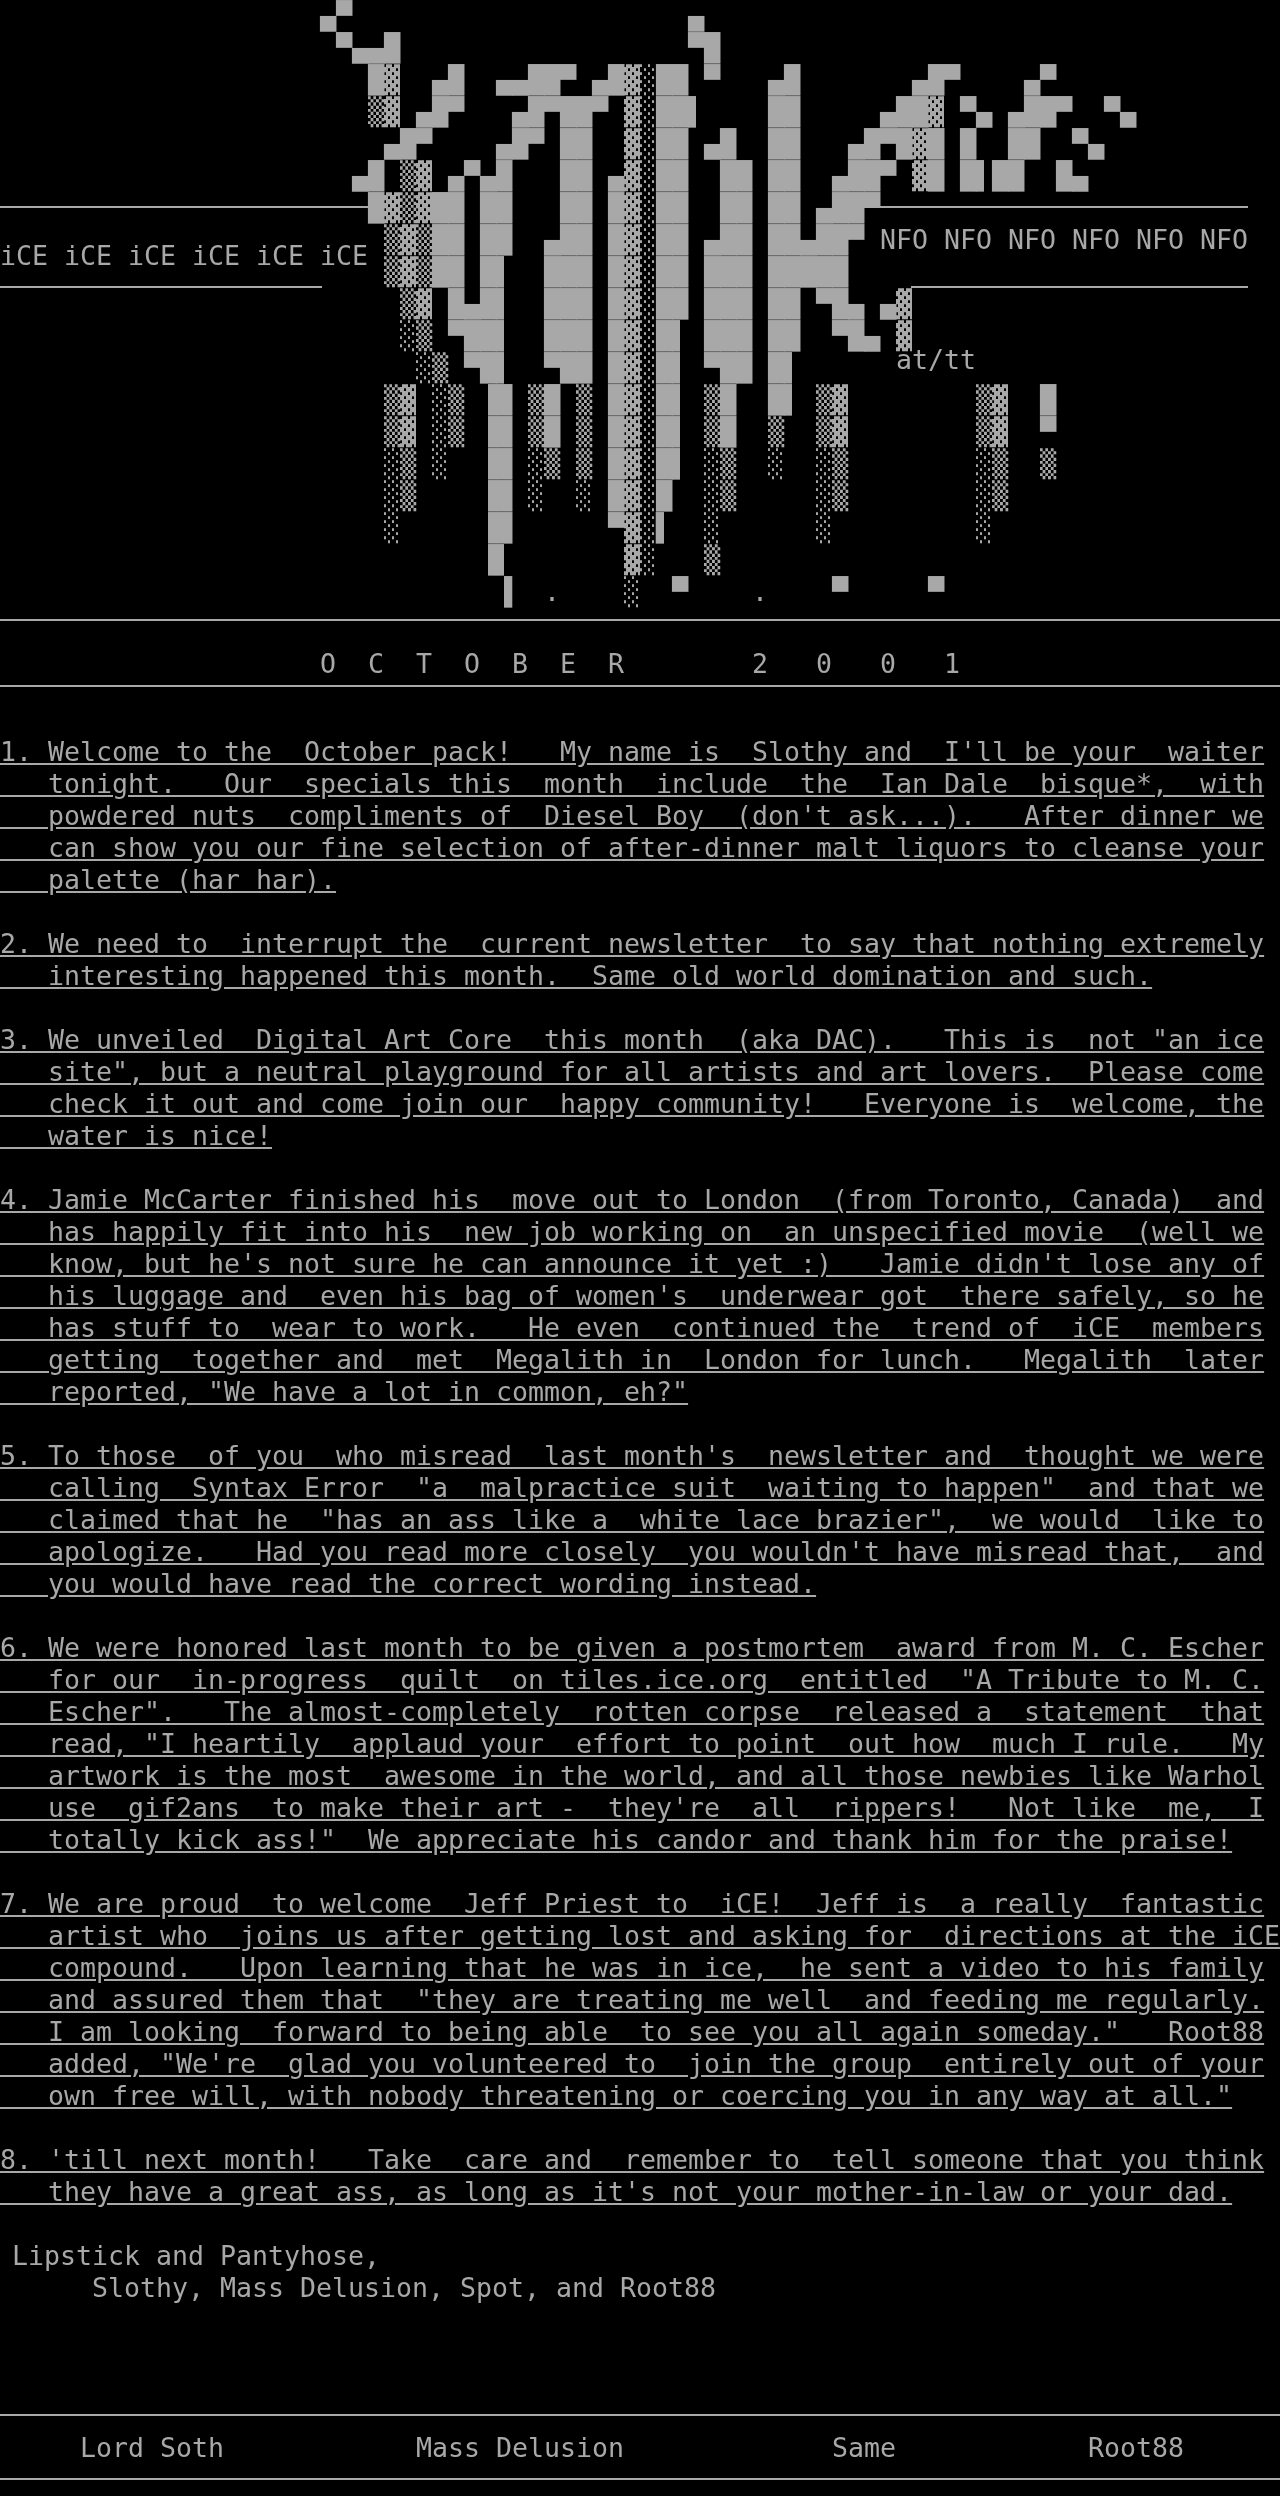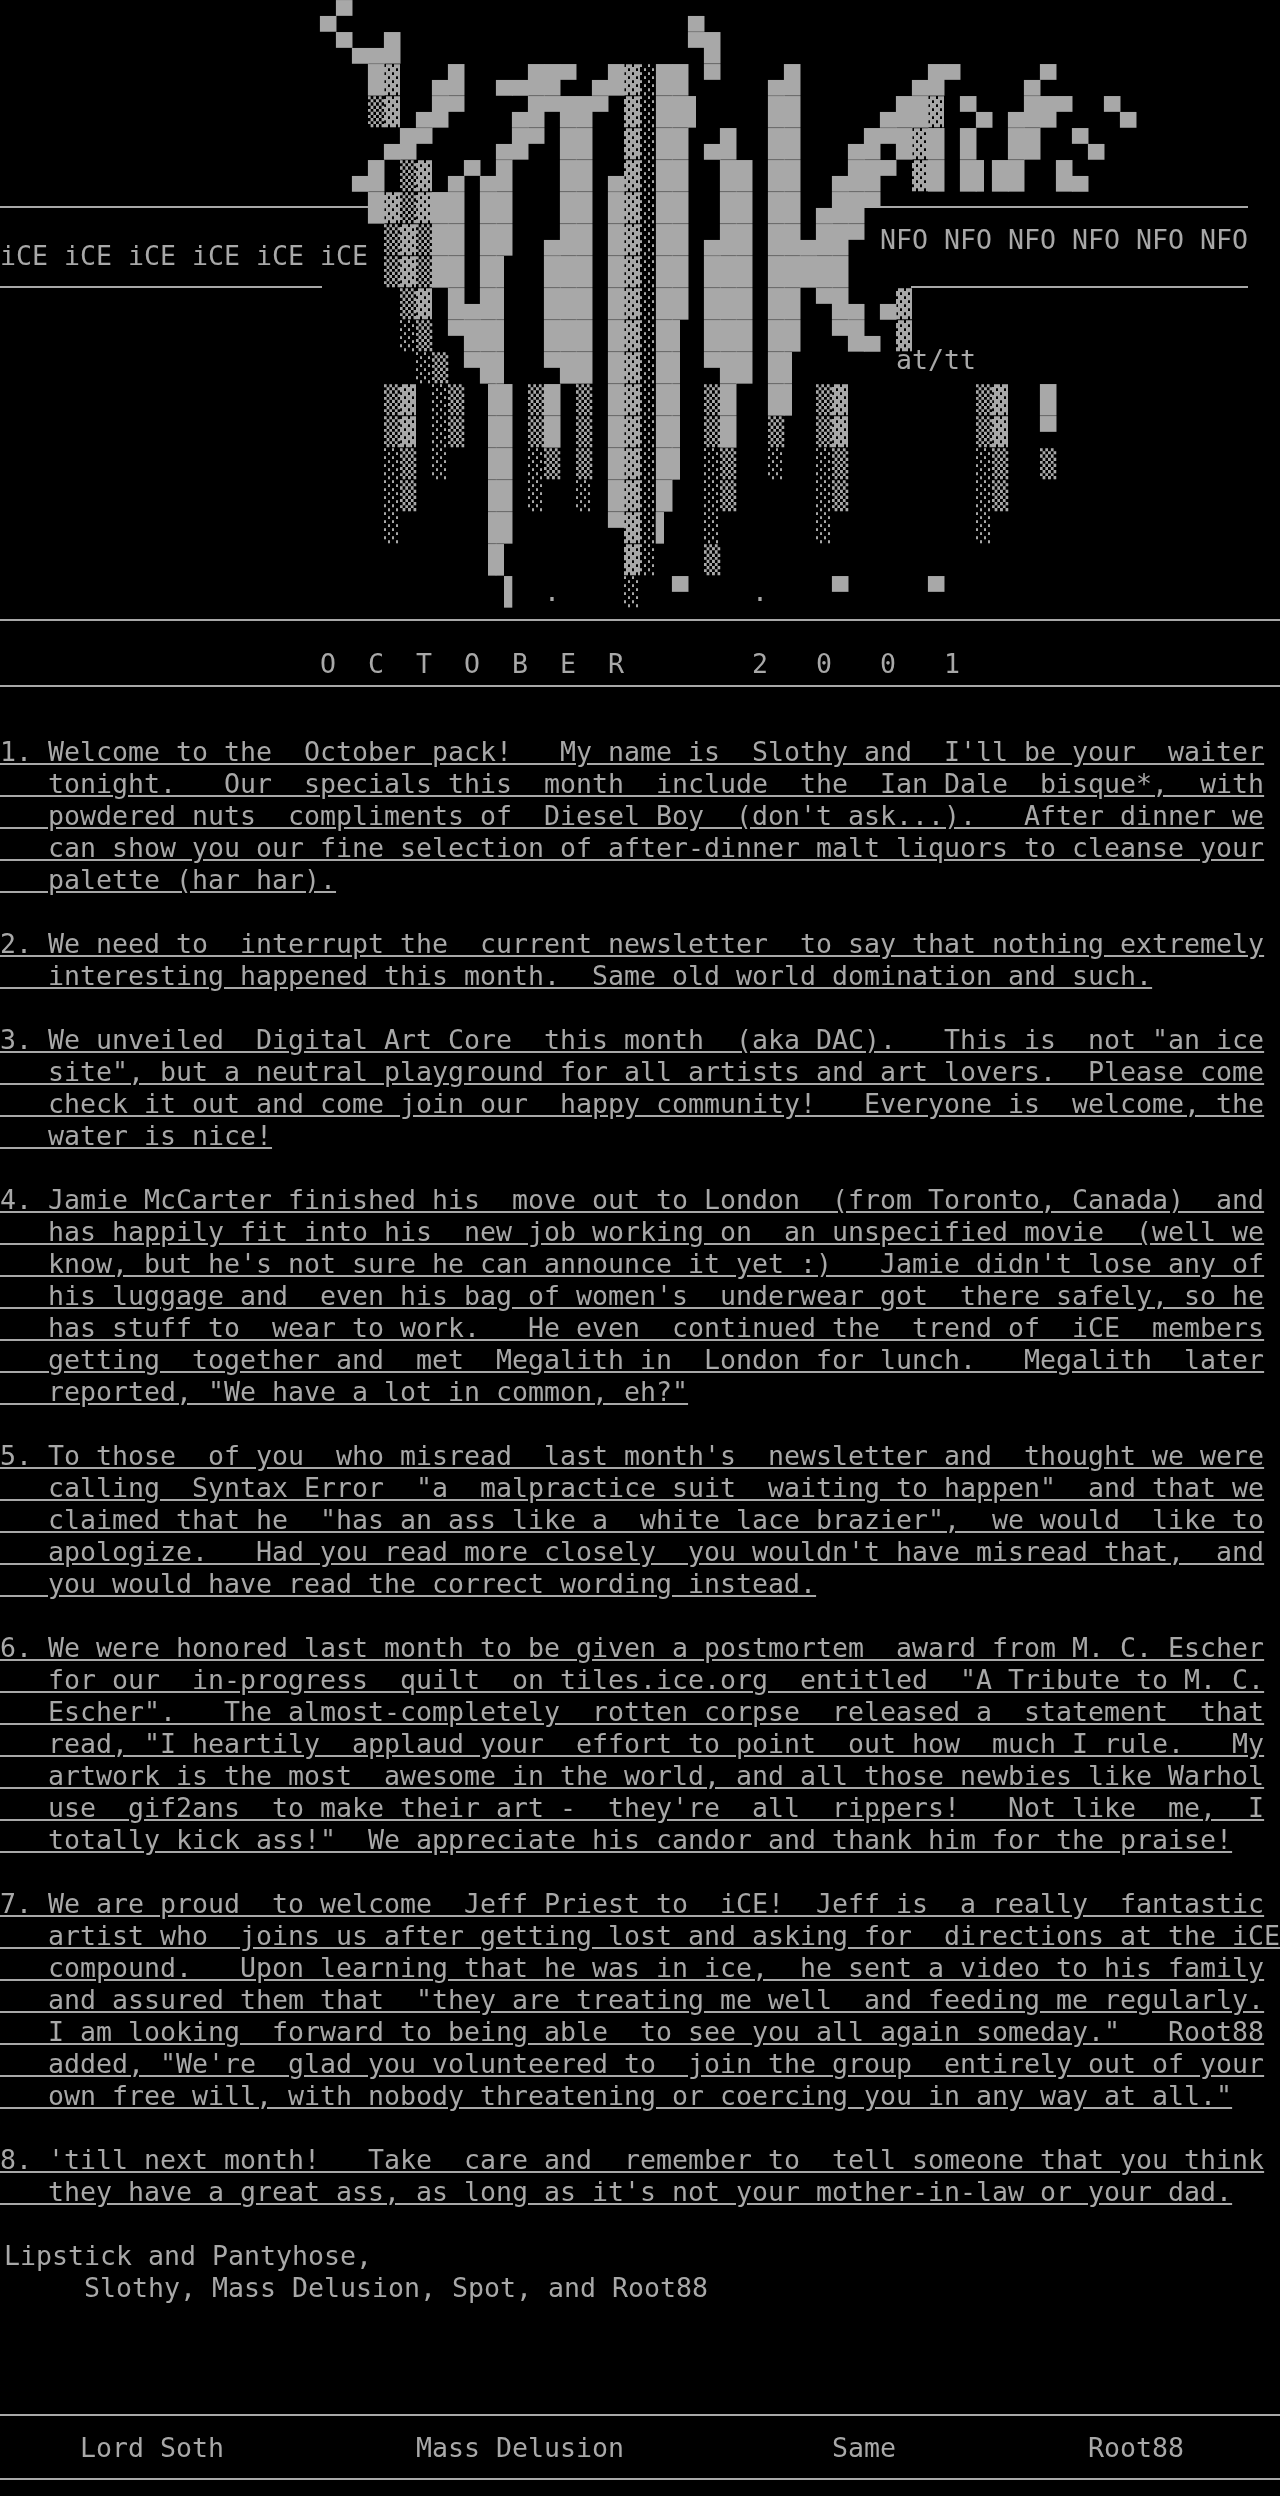--- a/index.html
+++ b/index.html
@@ -106,21 +106,21 @@
    artist who  joins us after getting lost and asking for  directions at the iCE
    compound.   Upon learning that he was in ice,  he sent a video to his family
    and assured them that  "they are treating me well  and feeding me regularly.
    I am looking  forward to being able  to see you all again someday."   Root88
    added, "We're  glad you volunteered to  join the group  entirely out of your
    own free will, with nobody threatening or coercing you in any way at all."
 
 8. 'till next month!   Take  care and  remember to  tell someone that you think
    they have a great ass, as long as it's not your mother-in-law or your dad.</pre>
 
-  <pre class="cell-text" style="top:2240px; left:4px;">Lipstick and Pantyhose,
+  <pre class="cell-text" style="top:2240px; left:12px;">Lipstick and Pantyhose,
      Slothy, Mass Delusion, Spot, and Root88</pre>
 
 
   <div class="rule" style="top:2414px; left:0; width:1280px;"></div>
   <pre class="cell-text" style="top:2432px; left:80px;">Lord Soth</pre>
   <pre class="cell-text" style="top:2432px; left:416px;">Mass Delusion</pre>
   <pre class="cell-text" style="top:2432px; left:832px;">Same</pre>
   <pre class="cell-text" style="top:2432px; left:1088px;">Root88</pre>
   <div class="rule" style="top:2478px; left:0; width:1280px;"></div>
 

